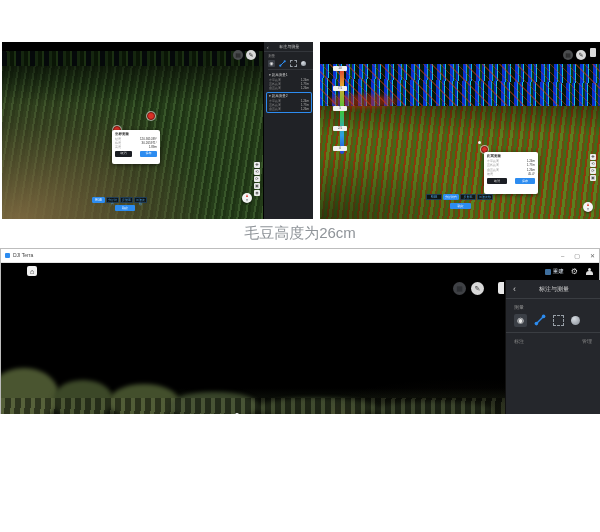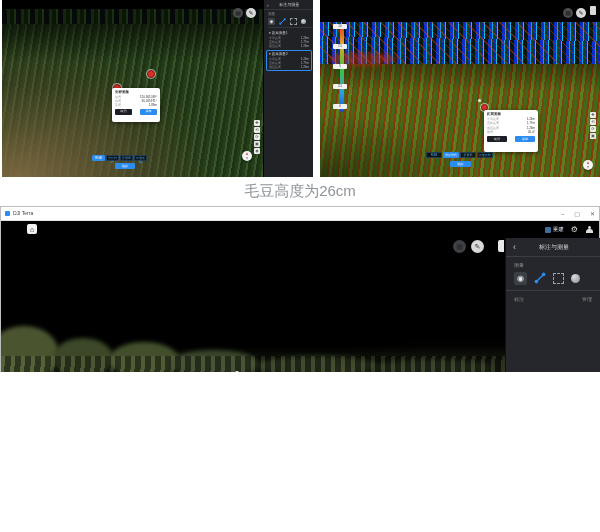--- a/index.html
+++ b/index.html
@@ -1,17 +1,17 @@
 <!DOCTYPE html>
 <html><head>
 <meta charset="utf-8">
 <style>
   html,body{margin:0;padding:0;background:#fff;}
   .page{position:relative;width:600px;height:372px;background:#fff;overflow:hidden;
-        font-family:"Liberation Sans",sans-serif;}
+        font-family:"Liberation Sans",sans-serif;margin-top:42px;}
 
   
   .circ{position:absolute;width:10px;height:10px;border-radius:50%;text-align:center;}
   .circ.dark{background:#4a4c4e;color:#222;}
   .circ.lite{background:#d9d9d9;color:#333;}
   .pin{position:absolute;border-radius:50%;background:#d93026;border:1px solid #7e150f;box-shadow:0 0 0 1px rgba(255,255,255,.55);}
   .wdot{position:absolute;background:#f2f2f2;border-radius:50%;}
   .pop{position:absolute;background:#fff;border-radius:2px;box-shadow:0 1px 4px rgba(0,0,0,.55);overflow:hidden;}
   .pop-t{font-weight:bold;color:#3a3a3a;}
   .pop-r{display:flex;justify-content:space-between;}

